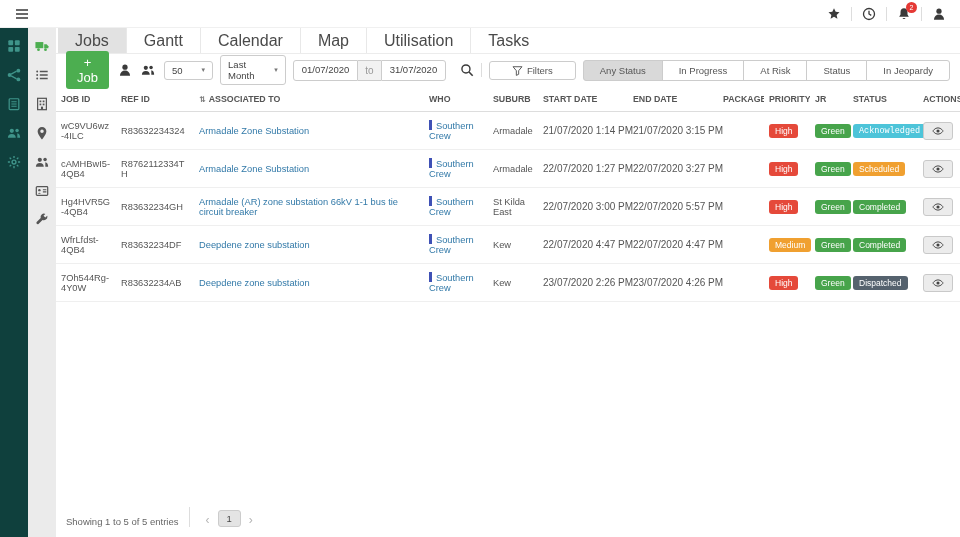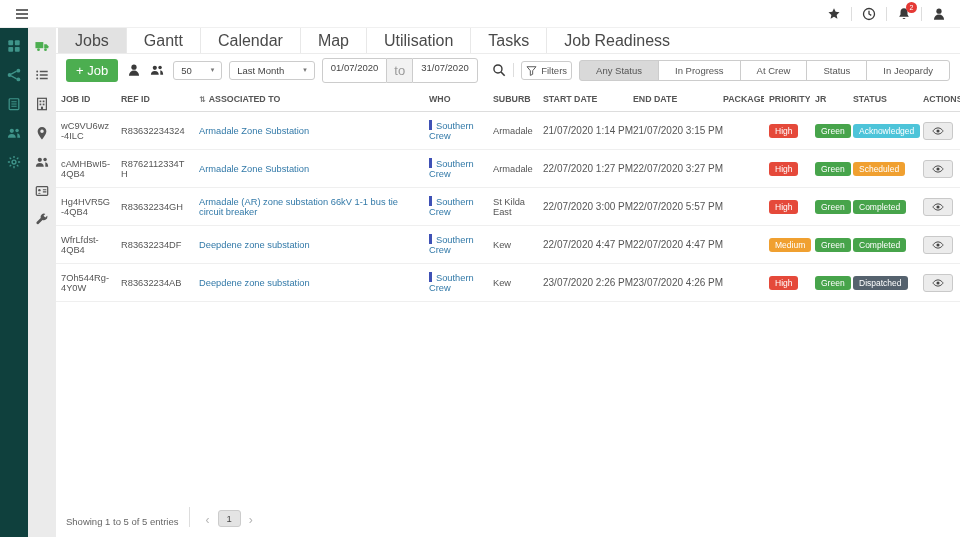--- a/index.html
+++ b/index.html
@@ -38,23 +38,23 @@
   
   .toolbar{display:flex;align-items:center;gap:7px;padding:5px 10px;height:32px}
   .btn-job{background:#4cae50;color:#fff;border-radius:3px;padding:4px 10px;font-size:13px}
   .tool-icons{display:flex;align-items:center;gap:9px;margin:0 2px}
   .select{display:flex;align-items:center;gap:19px;border:1px solid #ccc;border-radius:3px;padding:3px 7px;font-size:9.5px;color:#444;background:#fff;cursor:pointer}
   .caret{font-size:7px;color:#777}
   .dategroup{display:flex;align-items:stretch}
   .datebox{border:1px solid #ccc;padding:3px 8px;font-size:9.5px;color:#444;background:#fff;cursor:text}
   .dategroup .datebox:first-child{border-radius:3px 0 0 3px}
   .dategroup .datebox:last-child{border-radius:0 3px 3px 0}
-  .tobox{border-top:1px solid #ccc;border-bottom:1px solid #ccc;background:#f2f2f2;color:#999;font-size:13px;padding:4px 7px;display:flex;align-items:center}
+  .tobox{border-top:1px solid #ccc;border-bottom:1px solid #ccc;background:#f2f2f2;color:#999;font-size:10px;padding:4px 7px;display:flex;align-items:center}
   .spacer{flex:1}
-  .btn-filters{display:flex;align-items:center;gap:4px;border:1px solid #ccc;border-radius:3px;padding:3px 4px;font-size:9.5px;color:#555;background:#fff}
+  .btn-filters{display:flex;align-items:center;gap:4px;border:1px solid #ccc;border-radius:3px;padding:3px 22px;font-size:9.5px;color:#555;background:#fff}
   .seg-group{display:flex}
   .seg{border:1px solid #ccc;background:#fff;color:#555;font-size:9.5px;padding:4px 16px;margin-left:-1px;white-space:nowrap}
   .seg:first-child{border-radius:3px 0 0 3px;margin-left:0}
   .seg:last-child{border-radius:0 3px 3px 0}
   .seg.active{background:#d9d9d9}
 
   
   .table-wrap{flex:1;overflow:hidden}
   table{width:100%;border-collapse:collapse;table-layout:fixed}
   th{font-size:8.8px;font-weight:bold;color:#555;text-align:left;padding:8px 5px 7px;border-bottom:1px solid #ddd;white-space:nowrap;overflow:hidden}
@@ -278,21 +278,20 @@
     </nav>
 
   <main class="main">
     <div class="tabs">
         <div class="tab active">Jobs</div>
         <div class="tab">Gantt</div>
         <div class="tab">Calendar</div>
         <div class="tab">Map</div>
         <div class="tab">Utilisation</div>
         <div class="tab">Tasks</div>
-        <div class="tab">Job Readiness</div>
       </div>
 
     <div class="toolbar">
       <button class="btn-job">+ Job</button>
       <span class="tool-icons">
           <button class="icon-btn">
             <svg class="ic">
               <use href="#i-user"></use>
             </svg>
           </button>
@@ -324,21 +323,21 @@
       <span class="vsep"></span>
       <button class="btn-filters">
         <svg class="ic ic-sm">
             <use href="#i-funnel"></use>
           </svg>
         <span>Filters</span>
       </button>
       <div class="seg-group">
           <button class="seg active">Any Status</button>
           <button class="seg">In Progress</button>
-          <button class="seg">At Crew</button>
+          <button class="seg">At Risk</button>
           <button class="seg">Status</button>
           <button class="seg">In Jeopardy</button>
         </div>
     </div>
 
     <div class="table-wrap">
       <table class="jobs-table">
         <colgroup>
           <col style="width:60px">
             <col style="width:78px">
@@ -374,21 +373,21 @@
               <td class="c-jobid">wC9VU6wz-4ILC</td>
               <td class="c-ref">R83632234324</td>
               <td class="c-assoc"><a class="assoc-link">Armadale Zone Substation</a></td>
               <td class="c-who"><span class="who-bar"></span><a class="who-link">Southern Crew</a></td>
               <td class="c-suburb">Armadale</td>
               <td class="c-date">21/07/2020 1:14 PM</td>
               <td class="c-date">21/07/2020 3:15 PM</td>
               <td class="c-package"></td>
               <td class="c-badge"><span class="badge" style="background: rgb(229, 73, 58);">High</span></td>
               <td class="c-badge"><span class="badge" style="background: rgb(71, 164, 75);">Green</span></td>
-              <td class="c-badge"><span class="badge" style="background: rgb(77, 196, 217);">Acknowledged</span></td>
+              <td class="c-badge"><span class="badge" style="background: rgb(77, 196, 217); font-family: Liberation Mono, monospace;">Acknowledged</span></td>
               <td class="c-actions"><button class="eye-btn">
                   <svg class="ic">
                     <use href="#i-eye"></use>
                   </svg>
                 </button></td>
             </tr>
             <tr class="row">
               <td class="c-jobid">cAMHBwI5-4QB4</td>
               <td class="c-ref">R8762112334TH</td>
               <td class="c-assoc"><a class="assoc-link">Armadale Zone Substation</a></td>

